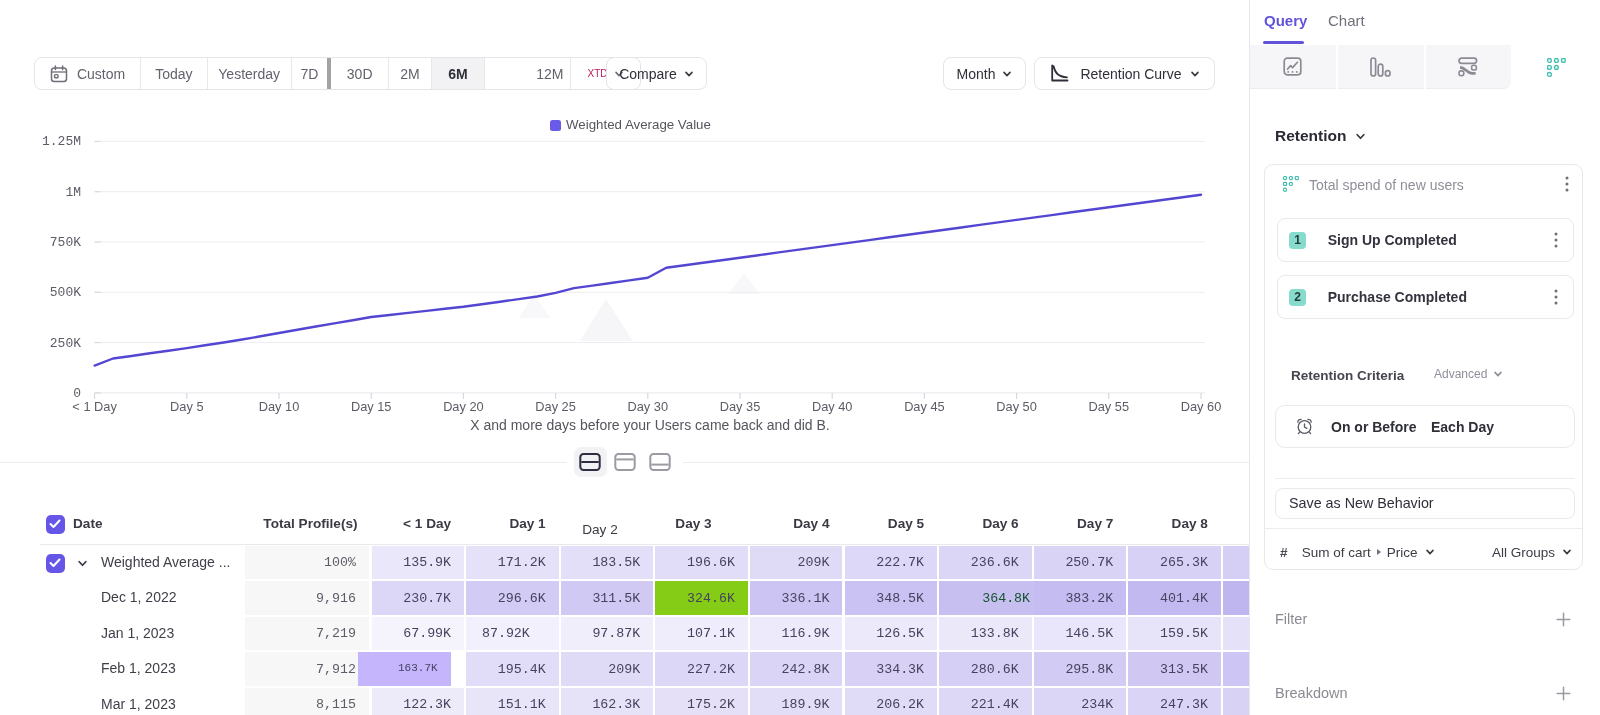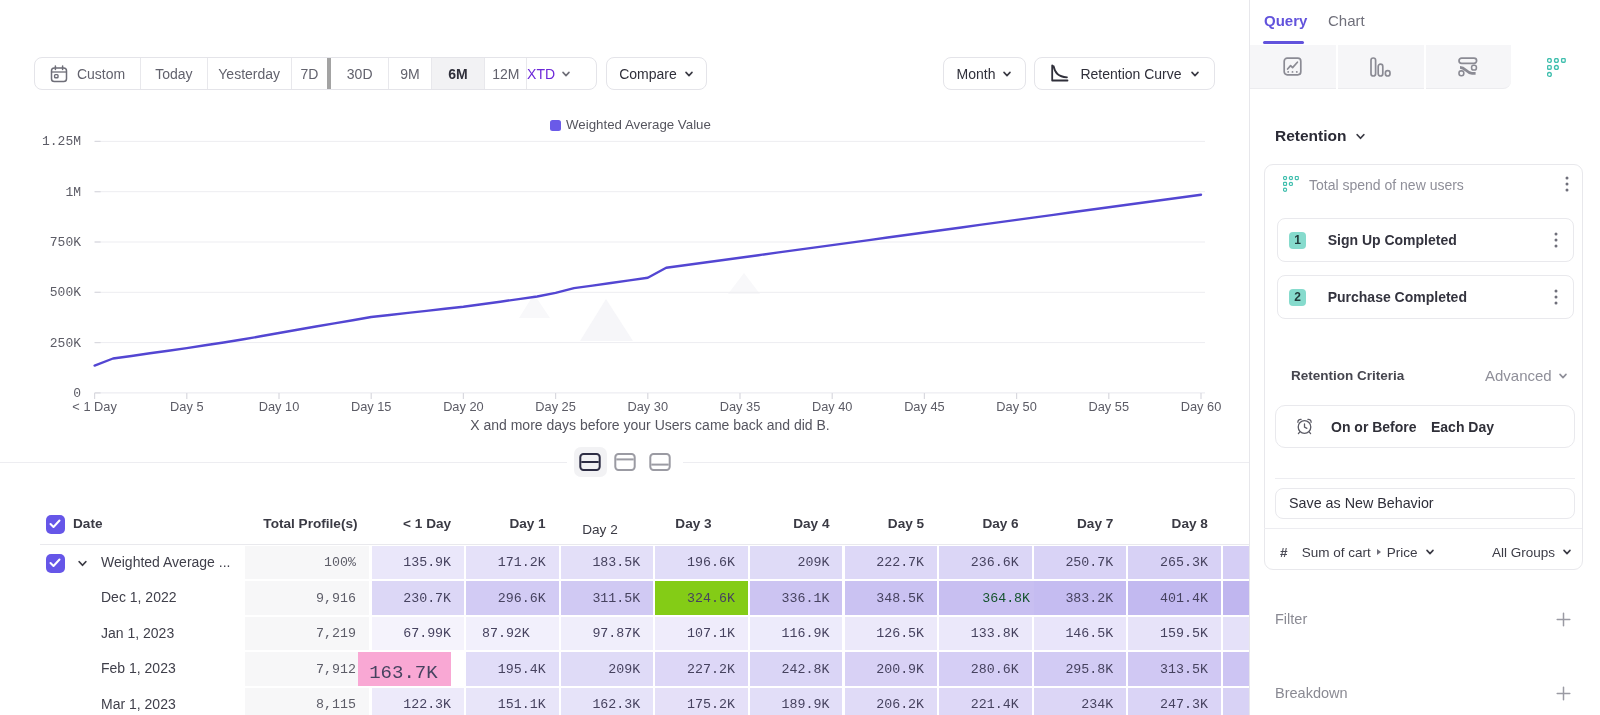--- a/index.html
+++ b/index.html
@@ -7,24 +7,24 @@
           <line x1="1.8" y1="7" x2="16.2" y2="7" stroke="#6e6e78" stroke-width="1.3"></line>
           <line x1="5.4" y1="1.1" x2="5.4" y2="4.6" stroke="#6e6e78" stroke-width="1.5" stroke-linecap="round"></line>
           <line x1="12.6" y1="1.1" x2="12.6" y2="4.6" stroke="#6e6e78" stroke-width="1.5" stroke-linecap="round"></line>
           <rect x="4.6" y="9.6" width="3.4" height="3.1" rx="0.8" fill="none" stroke="#6e6e78" stroke-width="1.4"></rect>
         </svg>
       </span>Custom</div>
     <div style="width:66.5px;height:100%;display:flex;align-items:center;justify-content:center;font-size:14px;color:#62626d;border-right:1px solid #e8e8ec;">Today</div>
     <div style="width:84.0px;height:100%;display:flex;align-items:center;justify-content:center;font-size:14px;color:#62626d;border-right:1px solid #e8e8ec;">Yesterday</div>
     <div style="width:39.4px;height:100%;display:flex;align-items:center;justify-content:center;font-size:14px;color:#62626d;border-right:4px solid #a3a3a3;">7D</div>
     <div style="width:58.2px;height:100%;display:flex;align-items:center;justify-content:center;font-size:14px;color:#62626d;border-right:1px solid #e8e8ec;">30D</div>
-    <div style="width:42.4px;height:100%;display:flex;align-items:center;justify-content:center;font-size:14px;color:#62626d;border-right:1px solid #e8e8ec;">9M</div>
+    <div style="width:42.4px;height:100%;display:flex;align-items:center;justify-content:center;font-size:14px;color:#62626d;border-right:1px solid #e8e8ec;">2M</div>
     <div style="width:53.8px;height:100%;display:flex;align-items:center;justify-content:center;font-size:14px;color:#62626d;border-right:1px solid #e8e8ec;background:#f2f2f4;color:#2f2f3a;font-weight:700;">6M</div>
-    <div style="width:41.6px;height:100%;display:flex;align-items:center;justify-content:center;font-size:14px;color:#62626d;border-right:1px solid #e8e8ec;">12M</div>
-    <div style="width:69.1px;height:100%;display:flex;align-items:center;font-size:14px;color:#6d28d9;border-radius:0 7px 7px 0;">XTD<span style="margin-left:6px;display:flex">
+    <div style="width:41.6px;height:100%;display:flex;align-items:center;justify-content:center;font-size:14px;color:#62626d;border-right:1px solid #e8e8ec;margin-left:44px;">12M</div>
+    <div style="width:69.1px;height:100%;display:flex;align-items:center;justify-content:center;font-size:10px;color:#be185d;border-radius:0 7px 7px 0;">XTD<span style="margin-left:6px;display:flex">
         <svg width="10" height="10" viewBox="0 0 10 10">
           <path d="M2 3.4 L5 6.6 L8 3.4" fill="none" stroke="#6e6e78" stroke-width="1.6" stroke-linecap="round" stroke-linejoin="round"></path>
         </svg>
       </span></div>
   </div>
 <div class="abs flex" style="left:606px;top:57px;width:101px;height:33px;border:1px solid #e4e4e9;border-radius:8px;justify-content:center;font-size:14px;color:#2f2f3a;font-weight:500">Compare<span style="margin-left:7px;display:flex">
       <svg width="10" height="10" viewBox="0 0 10 10">
         <path d="M2 3.4 L5 6.6 L8 3.4" fill="none" stroke="#3a3a44" stroke-width="1.6" stroke-linecap="round" stroke-linejoin="round"></path>
       </svg>
     </span></div>
@@ -175,26 +175,26 @@
 <div class="abs mono" style="left:560.7px;top:616.5px;width:92.6px;height:33.5px;background:rgb(240,238,251);color:#46425f;font-size:13.3px;text-align:right;padding:9.5px 13px 0 0">97.87K</div>
 <div class="abs mono" style="left:655.3px;top:616.5px;width:92.6px;height:33.5px;background:rgb(239,236,251);color:#46425f;font-size:13.3px;text-align:right;padding:9.5px 13px 0 0">107.1K</div>
 <div class="abs mono" style="left:749.9px;top:616.5px;width:92.6px;height:33.5px;background:rgb(237,235,251);color:#46425f;font-size:13.3px;text-align:right;padding:9.5px 13px 0 0">116.9K</div>
 <div class="abs mono" style="left:844.5px;top:616.5px;width:92.6px;height:33.5px;background:rgb(236,233,250);color:#46425f;font-size:13.3px;text-align:right;padding:9.5px 13px 0 0">126.5K</div>
 <div class="abs mono" style="left:939.1px;top:616.5px;width:92.6px;height:33.5px;background:rgb(235,232,250);color:#46425f;font-size:13.3px;text-align:right;padding:9.5px 13px 0 0">133.8K</div>
 <div class="abs mono" style="left:1033.7px;top:616.5px;width:92.6px;height:33.5px;background:rgb(233,229,250);color:#46425f;font-size:13.3px;text-align:right;padding:9.5px 13px 0 0">146.5K</div>
 <div class="abs mono" style="left:1128.3px;top:616.5px;width:92.6px;height:33.5px;background:rgb(231,227,249);color:#46425f;font-size:13.3px;text-align:right;padding:9.5px 13px 0 0">159.5K</div>
 <div class="abs mono" style="left:1222.9px;top:616.5px;width:92.6px;height:33.5px;background:rgb(229,225,249);color:#46425f;font-size:13.3px;text-align:right;padding:9.5px 13px 0 0"></div>
 <div class="abs" style="left:101px;top:660.0px;font-size:14px;color:#3f3f4a">Feb 1, 2023</div>
 <div class="abs mono" style="left:245px;top:652.0px;width:124px;height:33.5px;background:#f7f7f8;color:#5d5d68;font-size:13.3px;text-align:right;padding:9.5px 13px 0 0">7,912</div>
-<div class="abs mono" style="left:358px;top:652.0px;width:92.6px;height:33.5px;background:#f9a8d4;color:#46425f;font-size:19px;text-align:right;padding:9.5px 13px 0 0">163.7K</div>
+<div class="abs mono" style="left:358px;top:652.0px;width:92.6px;height:33.5px;background:#c4b5fd;color:#46425f;font-size:11px;text-align:right;padding:9.5px 13px 0 0">163.7K</div>
 <div class="abs mono" style="left:466.1px;top:652.0px;width:92.6px;height:33.5px;background:rgb(225,221,248);color:#46425f;font-size:13.3px;text-align:right;padding:9.5px 13px 0 0">195.4K</div>
 <div class="abs mono" style="left:560.7px;top:652.0px;width:92.6px;height:33.5px;background:rgb(223,219,247);color:#46425f;font-size:13.3px;text-align:right;padding:9.5px 13px 0 0">209K</div>
 <div class="abs mono" style="left:655.3px;top:652.0px;width:92.6px;height:33.5px;background:rgb(221,215,247);color:#46425f;font-size:13.3px;text-align:right;padding:9.5px 13px 0 0">227.2K</div>
 <div class="abs mono" style="left:749.9px;top:652.0px;width:92.6px;height:33.5px;background:rgb(218,213,246);color:#46425f;font-size:13.3px;text-align:right;padding:9.5px 13px 0 0">242.8K</div>
-<div class="abs mono" style="left:844.5px;top:652.0px;width:92.6px;height:33.5px;background:rgb(216,209,245);color:#46425f;font-size:13.3px;text-align:right;padding:9.5px 13px 0 0">200.9K</div>
+<div class="abs mono" style="left:844.5px;top:652.0px;width:92.6px;height:33.5px;background:rgb(216,209,245);color:#46425f;font-size:13.3px;text-align:right;padding:9.5px 13px 0 0">334.3K</div>
 <div class="abs mono" style="left:939.1px;top:652.0px;width:92.6px;height:33.5px;background:rgb(213,206,245);color:#46425f;font-size:13.3px;text-align:right;padding:9.5px 13px 0 0">280.6K</div>
 <div class="abs mono" style="left:1033.7px;top:652.0px;width:92.6px;height:33.5px;background:rgb(210,203,244);color:#46425f;font-size:13.3px;text-align:right;padding:9.5px 13px 0 0">295.8K</div>
 <div class="abs mono" style="left:1128.3px;top:652.0px;width:92.6px;height:33.5px;background:rgb(208,200,243);color:#46425f;font-size:13.3px;text-align:right;padding:9.5px 13px 0 0">313.5K</div>
 <div class="abs mono" style="left:1222.9px;top:652.0px;width:92.6px;height:33.5px;background:rgb(205,197,243);color:#46425f;font-size:13.3px;text-align:right;padding:9.5px 13px 0 0"></div>
 <div class="abs" style="left:101px;top:695.5px;font-size:14px;color:#3f3f4a">Mar 1, 2023</div>
 <div class="abs mono" style="left:245px;top:687.5px;width:124px;height:33.5px;background:#f7f7f8;color:#5d5d68;font-size:13.3px;text-align:right;padding:9.5px 13px 0 0">8,115</div>
 <div class="abs mono" style="left:371.5px;top:687.5px;width:92.6px;height:33.5px;background:rgb(237,234,250);color:#46425f;font-size:13.3px;text-align:right;padding:9.5px 13px 0 0">122.3K</div>
 <div class="abs mono" style="left:466.1px;top:687.5px;width:92.6px;height:33.5px;background:rgb(232,229,249);color:#46425f;font-size:13.3px;text-align:right;padding:9.5px 13px 0 0">151.1K</div>
 <div class="abs mono" style="left:560.7px;top:687.5px;width:92.6px;height:33.5px;background:rgb(230,227,249);color:#46425f;font-size:13.3px;text-align:right;padding:9.5px 13px 0 0">162.3K</div>
 <div class="abs mono" style="left:655.3px;top:687.5px;width:92.6px;height:33.5px;background:rgb(229,224,248);color:#46425f;font-size:13.3px;text-align:right;padding:9.5px 13px 0 0">175.2K</div>
@@ -272,21 +272,21 @@
     </svg></div>
 <div class="abs" style="left:1277px;top:274.6px;width:297px;height:44.5px;border:1px solid #e9e9ed;border-radius:8px"></div>
 <div class="abs flex" style="left:1289px;top:288.6px;width:17px;height:17px;background:#86dbcd;border-radius:4px;justify-content:center;font-size:12px;font-weight:700;color:#233c3c">2</div>
 <div class="abs" style="left:1327.7px;top:289.1px;font-size:14px;font-weight:700;color:#33333e">Purchase Completed</div>
 <div class="abs" style="left:1554px;top:288.6px"><svg width="4" height="16" viewBox="0 0 4 16">
       <circle cx="2" cy="2" r="1.5" fill="#6f6f7a"></circle>
       <circle cx="2" cy="8" r="1.5" fill="#6f6f7a"></circle>
       <circle cx="2" cy="14" r="1.5" fill="#6f6f7a"></circle>
     </svg></div>
 <div class="abs" style="left:1291px;top:368px;font-size:13.5px;font-weight:700;color:#46464f">Retention Criteria</div>
-<div class="abs flex" style="left:1485px;top:367px;font-size:15px;color:#8f8f99">Advanced<span style="margin-left:6px;display:flex">
+<div class="abs flex" style="left:1434px;top:367px;font-size:12px;color:#8f8f99">Advanced<span style="margin-left:6px;display:flex">
       <svg width="10" height="10" viewBox="0 0 10 10">
         <path d="M2 3.4 L5 6.6 L8 3.4" fill="none" stroke="#8f8f99" stroke-width="1.6" stroke-linecap="round" stroke-linejoin="round"></path>
       </svg>
     </span></div>
 <div class="abs" style="left:1274.5px;top:405.3px;width:300px;height:43px;border:1px solid #e9e9ed;border-radius:10px"></div>
 <div class="abs" style="left:1294.5px;top:417px"><svg width="19" height="19" viewBox="0 0 19 19">
       <circle cx="9.5" cy="10" r="6.3" fill="none" stroke="#5b5b65" stroke-width="1.3"></circle>
       <path d="M9.5 6.9 V10.2 L11.9 11.3" fill="none" stroke="#5b5b65" stroke-width="1.3" stroke-linecap="round"></path>
       <path d="M2.9 5.3 C2.7 3.5, 4.3 2.1, 6.1 2.3" fill="none" stroke="#5b5b65" stroke-width="1.3" stroke-linecap="round"></path>
       <path d="M16.1 5.3 C16.3 3.5, 14.7 2.1, 12.9 2.3" fill="none" stroke="#5b5b65" stroke-width="1.3" stroke-linecap="round"></path>

